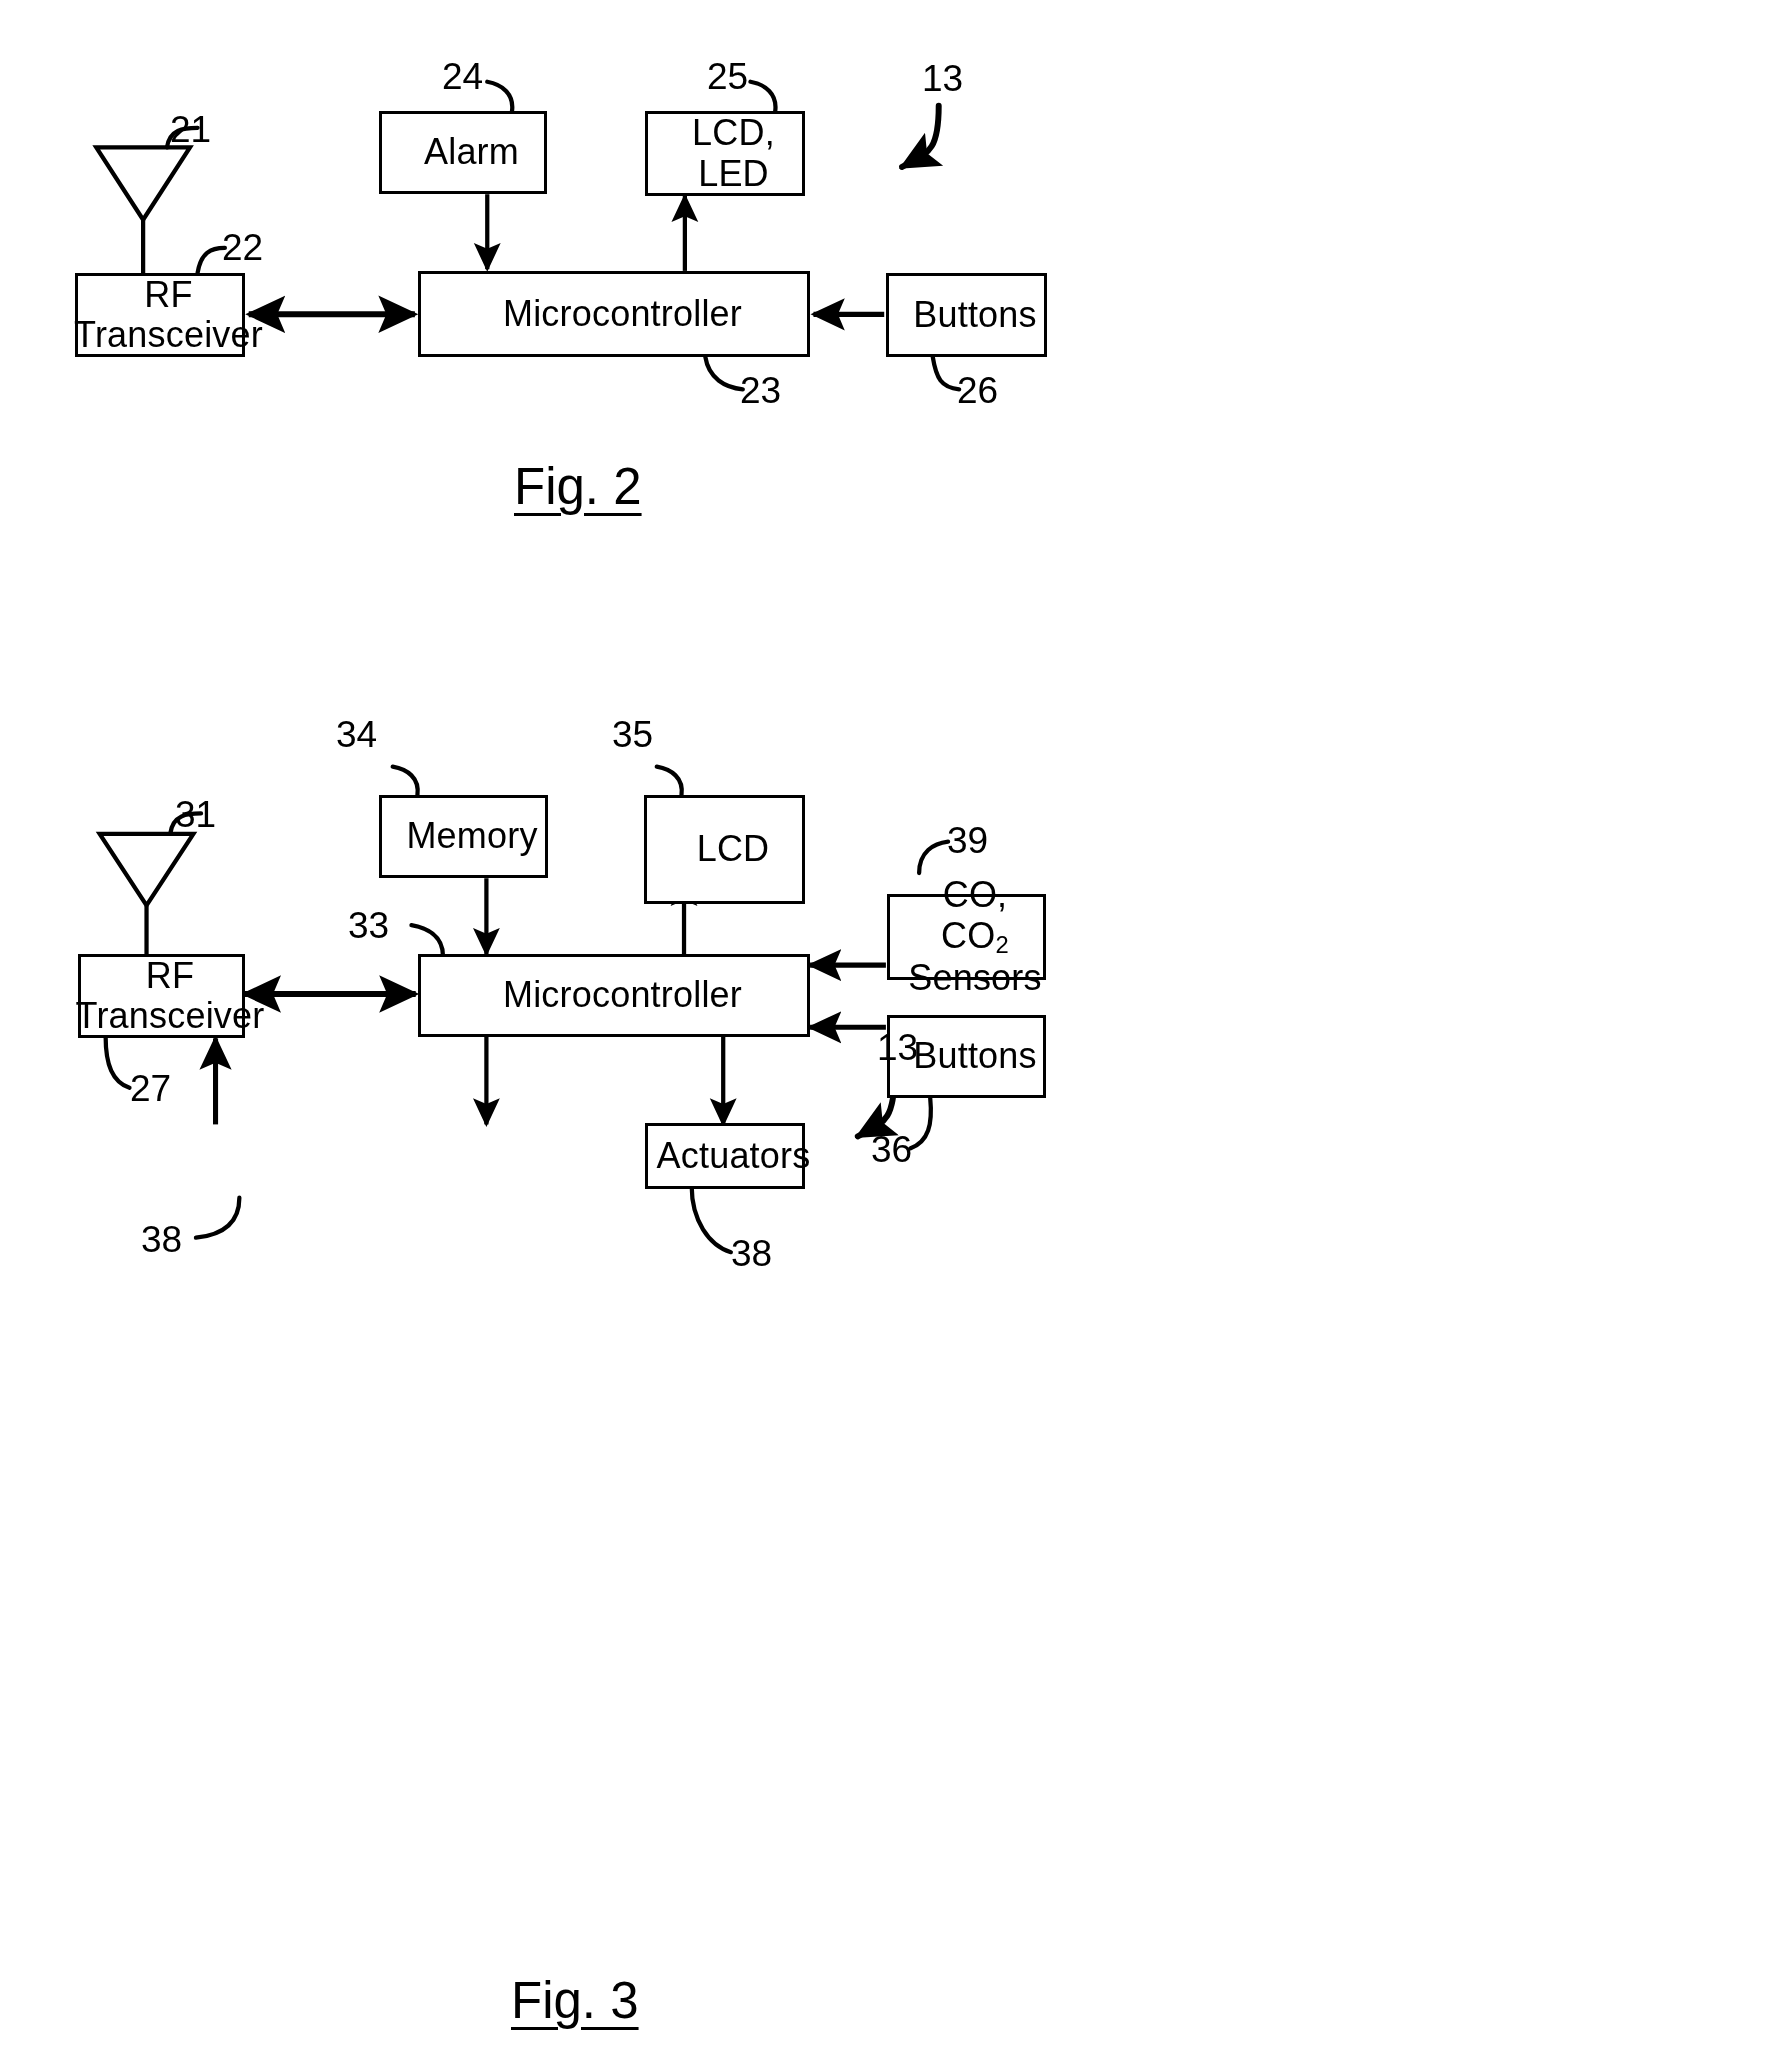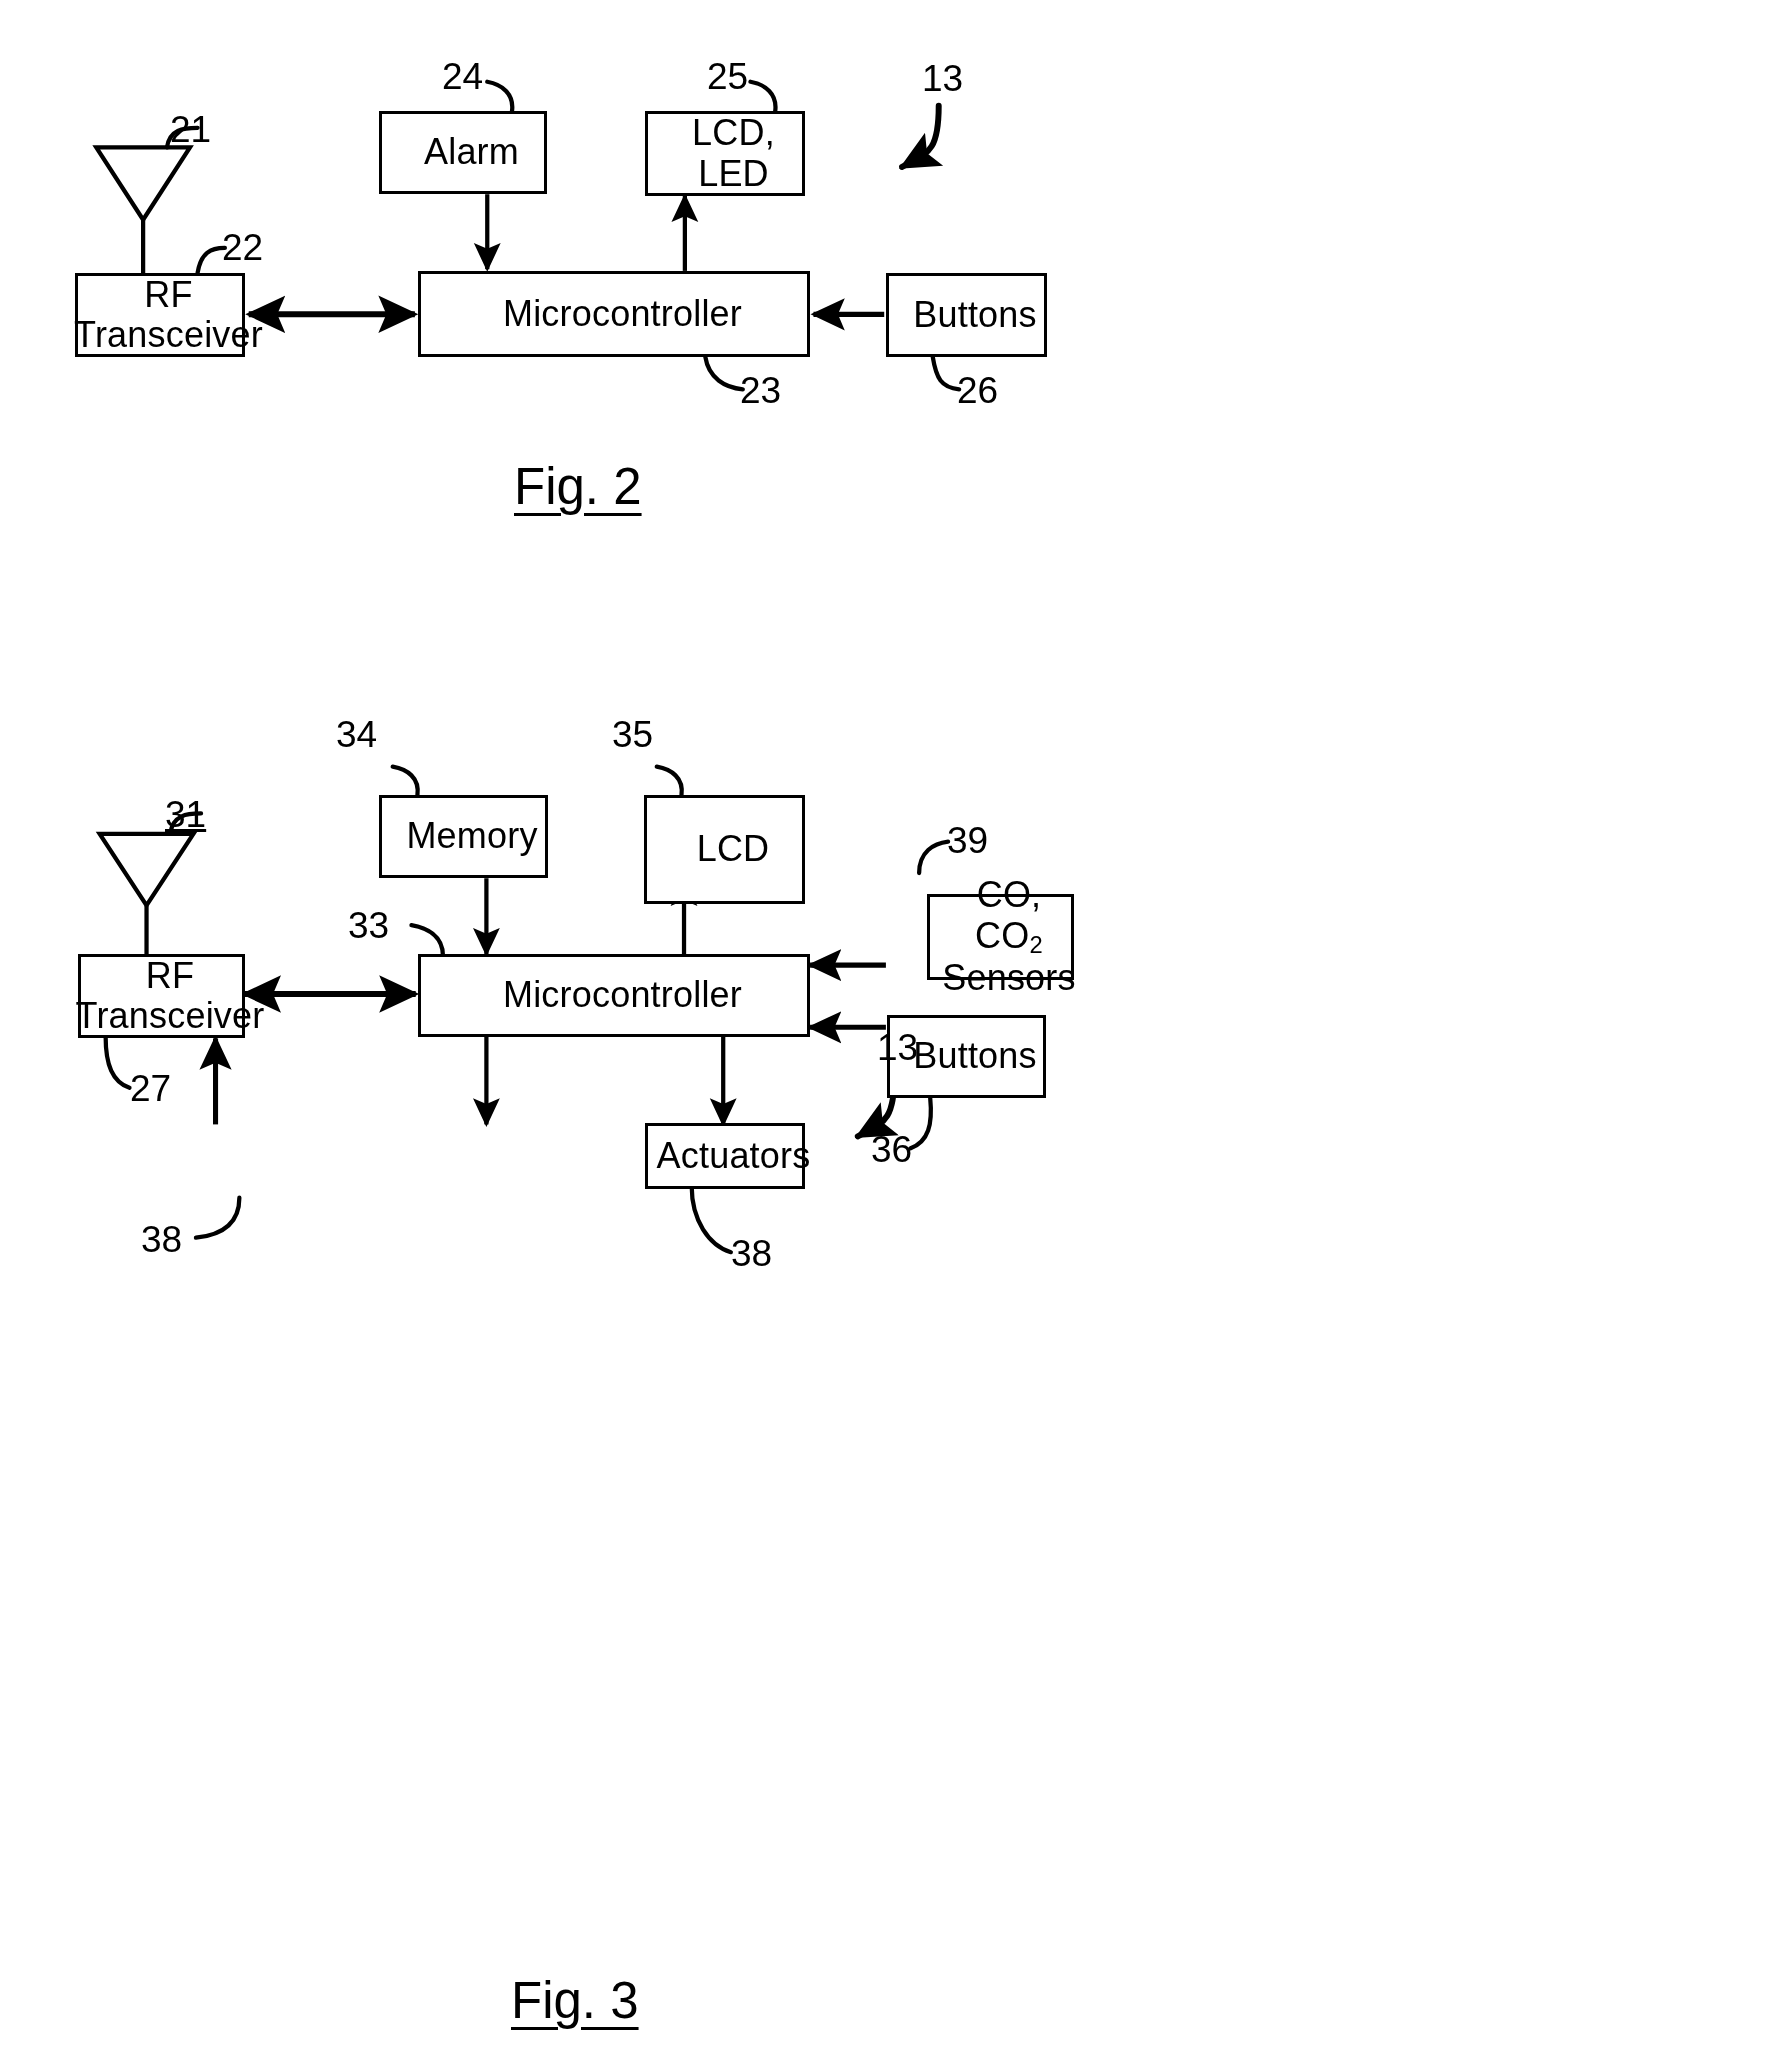--- a/index.html
+++ b/index.html
@@ -183,21 +183,21 @@
   <div class="fig-caption" style="left:514px; top:457px;">Fig. 2</div>
 
   <div class="node-box" style="left:379px; top:795px; width:169px; height:83px;">
     <span class="node-label">Memory</span>
   </div>
 
   <div class="node-box" style="left:644px; top:795px; width:161px; height:109px;">
     <span class="node-label">LCD</span>
   </div>
 
-  <div class="node-box" style="left:887px; top:894px; width:147px; height:86px; flex-direction:column;margin-left:40px;">
+  <div class="node-box" style="left:887px; top:894px; width:159px; height:86px; flex-direction:column;">
     <span class="node-label"><span>CO, CO</span><sub>2</sub></span>
     <span class="node-label">Sensors</span>
   </div>
 
   <div class="node-box" style="left:78px; top:954px; width:167px; height:84px; flex-direction:column;">
     <span class="node-label">RF</span>
     <span class="node-label">Transceiver</span>
   </div>
 
   <div class="node-box" style="left:418px; top:954px; width:392px; height:83px;">
@@ -206,21 +206,21 @@
 
   <div class="node-box" style="left:887px; top:1015px; width:159px; height:83px;">
     <span class="node-label">Buttons</span>
   </div>
 
 
   <div class="node-box" style="left:645px; top:1123px; width:160px; height:66px;">
     <span class="node-label">Actuators</span>
   </div>
 
-  <div class="ref-num" style="left:165px; top:794px;text-decoration:underline;">31</div>
+  <div class="ref-num" style="left:175px; top:794px;">31</div>
   <div class="ref-num" style="left:130px; top:1068px;">27</div>
   <div class="ref-num" style="left:348px; top:905px;">33</div>
   <div class="ref-num" style="left:336px; top:714px;">34</div>
   <div class="ref-num" style="left:612px; top:714px;text-align:center;">35</div>
   <div class="ref-num" style="left:871px; top:1129px;">36</div>
   <div class="ref-num" style="left:141px; top:1219px;">38</div>
   <div class="ref-num" style="left:731px; top:1233px;">38</div>
   <div class="ref-num" style="left:947px; top:820px;">39</div>
   <div class="ref-num" style="left:877px; top:1027px;">13</div>
 

